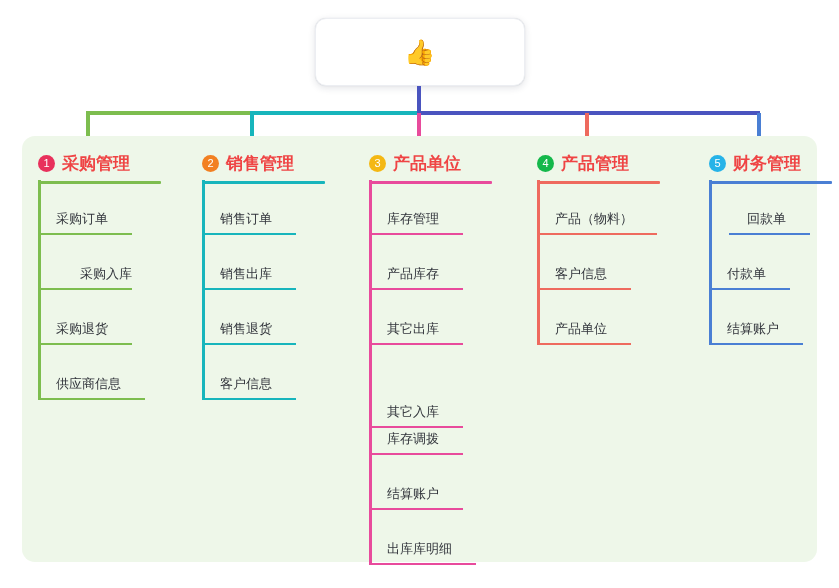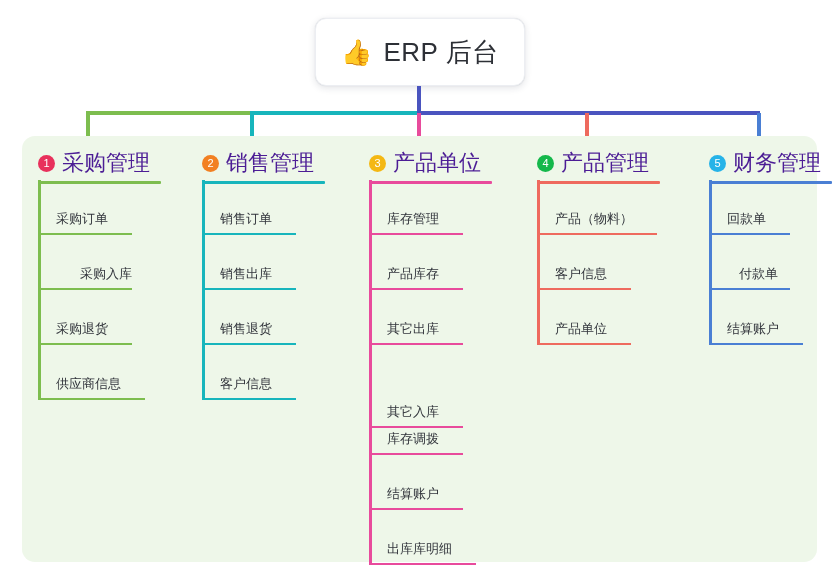--- a/index.html
+++ b/index.html
@@ -58,39 +58,38 @@
   .branch { position: absolute; top: 0; }
   .branch-head {
     display: flex; align-items: center; gap: 7px;
     padding-left: 16px; height: 30px;
   }
   .badge {
     width: 17px; height: 17px; border-radius: 50%;
     color: #ffffff; font-size: 11px; line-height: 17px;
     text-align: center; flex: none; font-weight: 400;
   }
-  .branch-label { font-size: 22px; color: #4c1d95; white-space: nowrap; }
+  .branch-label { font-size: 17px; color: #ef4444; white-space: nowrap; font-weight: bold; }
   .head-rule { height: 3px; margin-top: 4px; border-radius: 1px; }
   .spine { position: absolute; left: 16px; top: 0; width: 3px; }
 
   .leaf { position: absolute; left: 16px; }
   .leaf-text {
     font-size: 13px; color: #32353c; white-space: nowrap;
     padding-left: 18px; padding-bottom: 5px;
   }
   .leaf-rule { height: 2px; }
 </style>
 </head>
 <body>
 
 <div id="stage">
 
   <div class="root-node">
     <span class="root-emoji">👍</span>
-    <span class="root-title">ERP 后台</span>
   </div>
 
   <div class="stem-root"></div>
   <div class="hbar hbar-green"></div>
   <div class="hbar hbar-teal"></div>
   <div class="hbar hbar-blue"></div>
   <div class="stub stub-1"></div>
   <div class="stub stub-2"></div>
   <div class="stub stub-3"></div>
   <div class="stub stub-4"></div>
@@ -203,25 +202,25 @@
           <div class="leaf-rule" style="background: rgb(238, 106, 94); width: 94px;"></div>
         </div>
       </div>
       <div class="branch" style="left: 693px; width: 146px; top: 0px;">
         <div class="branch-head" style="position: absolute; top: 148px; left: 0px;">
           <span class="badge" style="background: rgb(38, 179, 232);">5</span>
           <span class="branch-label">财务管理</span>
         </div>
         <div class="head-rule" style="position: absolute; top: 177px; left: 16px; width: 123px; background: rgb(74, 127, 212);"></div>
         <div class="spine" style="top: 180px; height: 164px; background: rgb(74, 127, 212);"></div>
-        <div class="leaf" style="top: 210px; width: 81px;">
+        <div class="leaf" style="top: 210px; width: 81px; padding-left: 20px;">
           <div class="leaf-text">回款单</div>
           <div class="leaf-rule" style="background: rgb(74, 127, 212); width: 81px;"></div>
         </div>
-        <div class="leaf" style="top: 265px; width: 81px; text-align: center;">
+        <div class="leaf" style="top: 265px; width: 81px;">
           <div class="leaf-text">付款单</div>
           <div class="leaf-rule" style="background: rgb(74, 127, 212); width: 81px;"></div>
         </div>
         <div class="leaf" style="top: 320px; width: 94px;">
           <div class="leaf-text">结算账户</div>
           <div class="leaf-rule" style="background: rgb(74, 127, 212); width: 94px;"></div>
         </div>
       </div>
     </div>
 

